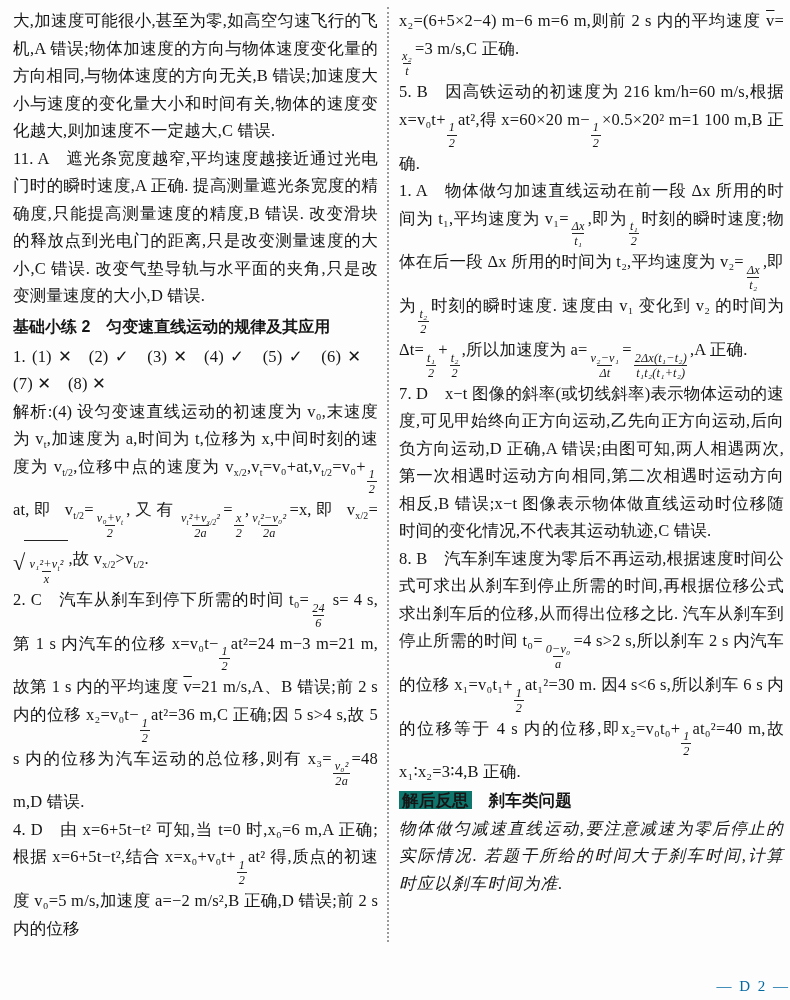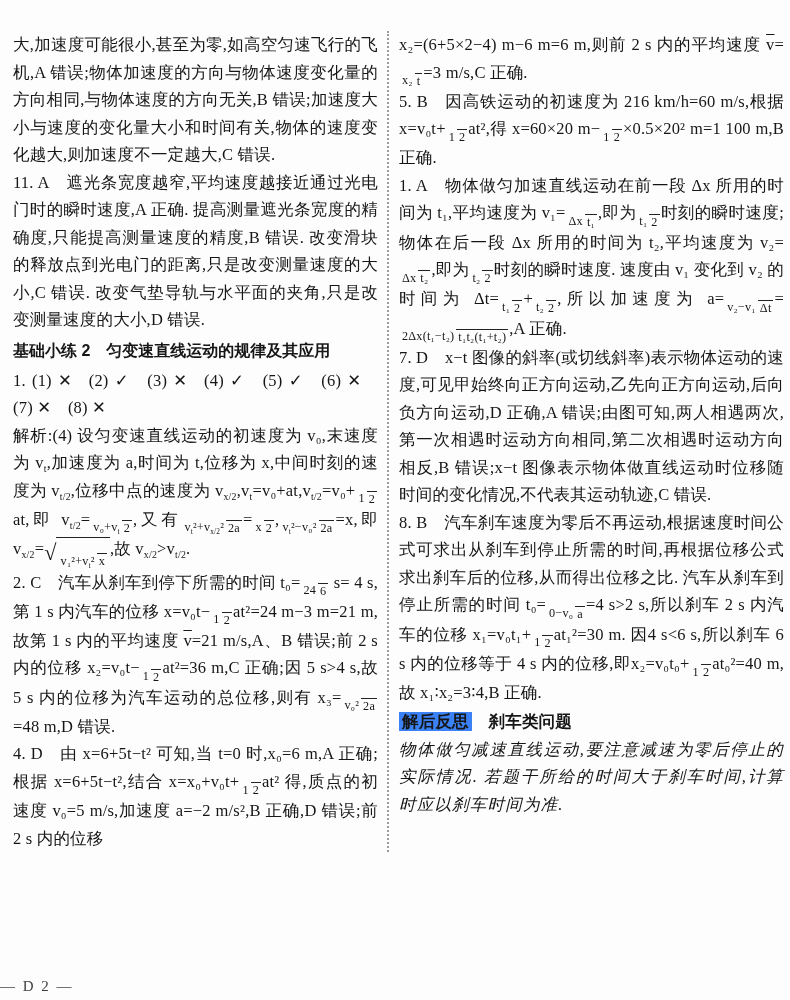--- a/index.html
+++ b/index.html
@@ -2,51 +2,51 @@
 <html><head>
 <meta charset="utf-8">
 <style>
   html,body{margin:0;padding:0;background:#ffffff;}
   .page{
     position:relative;width:790px;height:1000px;overflow:hidden;
     background:#fdfdfd;color:#161616;
     font-family:"Liberation Serif","DejaVu Serif",serif;
   }
   .columns{display:flex;padding:7px 6px 0 13px;box-sizing:border-box;}
-  .col{text-align:justify;font-size:16.5px;line-height:27.5px;letter-spacing:0.2px;margin-top:24px;}
+  .col{text-align:justify;font-size:16.5px;line-height:27.5px;letter-spacing:0.2px;}
   .col-left{width:374px;padding-right:9px;box-sizing:border-box;}
   .col-right{flex:1;border-left:2px dotted #9a9a9a;padding-left:10px;box-sizing:border-box;}
   .blk{margin:0;}
   .blk b{font-weight:400;}
   .heading{
     font-family:"Liberation Sans","DejaVu Sans",sans-serif;
     font-weight:700;font-size:16px;line-height:31px;margin:1px 0;
     letter-spacing:0;text-align:left;
   }
   .note-title{
     font-family:"Liberation Sans","DejaVu Sans",sans-serif;
     font-weight:700;font-size:16.5px;line-height:29px;text-align:left;
   }
-  .note-title .tag{background:#3b82f6;padding:0 3px;font-family:Liberation Serif, serif;}
+  .note-title .tag{background:#0f766e;padding:0 3px;}
   .note-body{font-style:italic;letter-spacing:1.2px;}
   sub{font-size:0.6em;line-height:0;}
   .bar{text-decoration:overline;}
   .fr{
-    display:inline-flex;flex-direction:row;align-items:center;
+    display:inline-flex;flex-direction:column;align-items:center;
     vertical-align:-0.55em;font-size:0.74em;line-height:1.15;
-    margin:0 1px;text-align:left;
+    margin:0 1px;text-align:left;font-style:italic;
   }
   .fr .nu,.fr .de{display:block;padding:0 2px;}
   .fr .de{border-top:1px solid #222;}
   .sq{display:inline-flex;align-items:center;vertical-align:-0.35em;}
   .sq .rad{font-size:1.35em;line-height:1;margin-right:-1px;}
   .sq .ov{border-top:1.5px solid #222;padding:1px 2px 0 2px;}
   .footer{
-    position:absolute;left:0;right:0;bottom:5px;text-align:left;
-    font-size:15px;letter-spacing:2px;color:#404040;
+    position:absolute;left:0;right:0;bottom:5px;text-align:right;
+    font-size:15px;letter-spacing:2px;color:#0369a1;
   }
 </style>
 </head>
 <body>
 
 <div class="page">
   <div class="columns">
     <div class="col col-left">
         <div class="blk para">大,加速度可能很小,甚至为零,如高空匀速飞行的飞机,A 错误;物体加速度的方向与物体速度变化量的方向相同,与物体速度的方向无关,B 错误;加速度大小与速度的变化量大小和时间有关,物体的速度变化越大,则加速度不一定越大,C 错误.</div>
         <div class="blk para"><b>11. A</b> 遮光条宽度越窄,平均速度越接近通过光电门时的瞬时速度,A 正确. 提高测量遮光条宽度的精确度,只能提高测量速度的精度,B 错误. 改变滑块的释放点到光电门的距离,只是改变测量速度的大小,C 错误. 改变气垫导轨与水平面的夹角,只是改变测量速度的大小,D 错误.</div>

